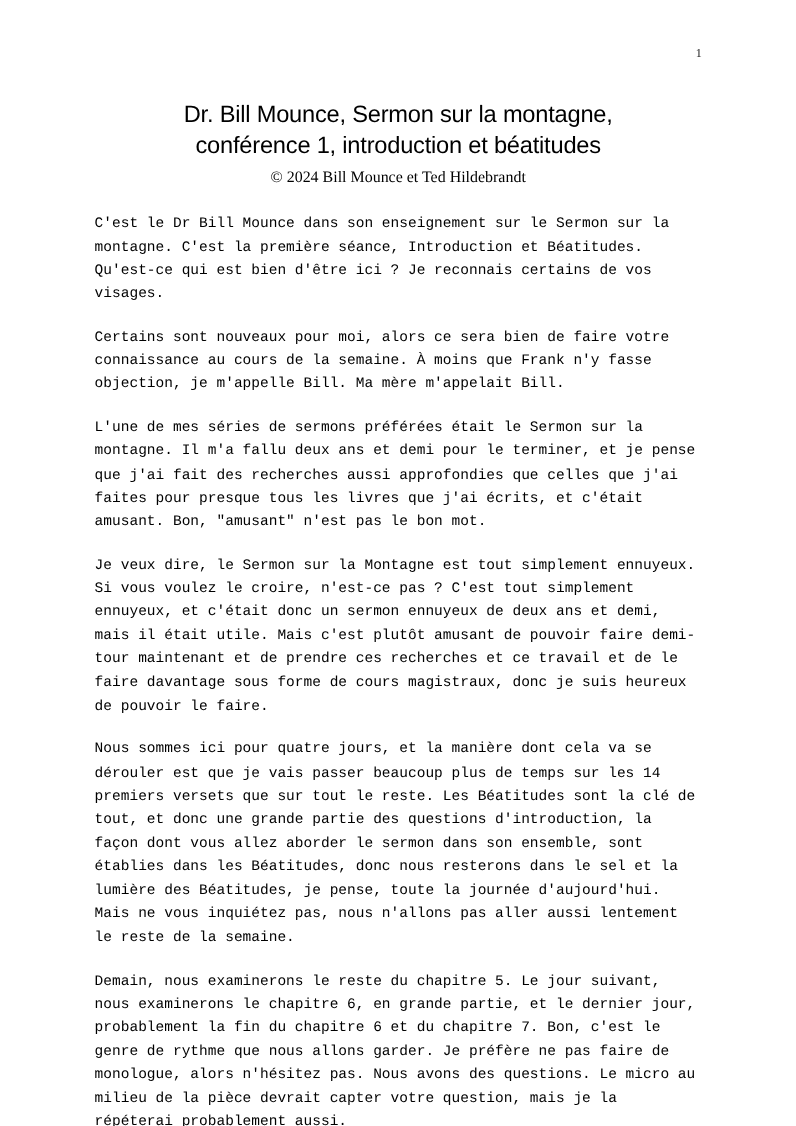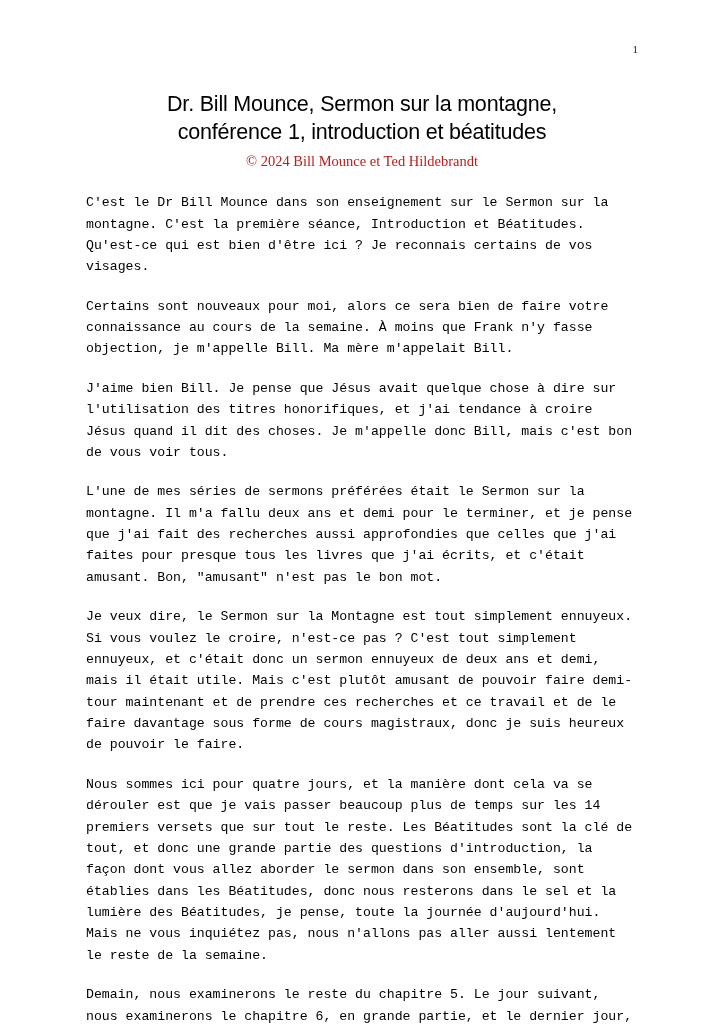--- a/index.html
+++ b/index.html
@@ -42,21 +42,21 @@
     color: #000;
   }
   .doc-title .line2 {
     display: block;
   }
   .copyright {
     margin: 6px 0 0 0;
     text-align: center;
     font-family: "Liberation Serif", serif;
     font-size: 14.5px;
-    color: #b91c1c;
+    color: #000000;
     line-height: 1.2;
   }
   .body-text {
     margin-top: 22px;
   }
   .body-text p {
     margin: 0 0 18px 0;
     font-family: Liberation Mono, monospace;
     font-size: 13.2px;
     line-height: 1.62;
@@ -74,20 +74,19 @@
   <h1 class="doc-title">
     <span>Dr. Bill Mounce, Sermon sur la montagne,</span>
     <span class="line2">conférence 1, introduction et béatitudes</span>
   </h1>
 
   <div class="copyright">© 2024 Bill Mounce et Ted Hildebrandt</div>
 
   <div class="body-text">
     <p>C'est le Dr Bill Mounce dans son enseignement sur le Sermon sur la montagne. C'est la première séance, Introduction et Béatitudes. Qu'est-ce qui est bien d'être ici ? Je reconnais certains de vos visages.</p>
     <p>Certains sont nouveaux pour moi, alors ce sera bien de faire votre connaissance au cours de la semaine. À moins que Frank n'y fasse objection, je m'appelle Bill. Ma mère m'appelait Bill.</p>
-    <p>J'aime bien Bill. Je pense que Jésus avait quelque chose à dire sur l'utilisation des titres honorifiques, et j'ai tendance à croire Jésus quand il dit des choses. Je m'appelle donc Bill, mais c'est bon de vous voir tous.</p>
     <p>L'une de mes séries de sermons préférées était le Sermon sur la montagne. Il m'a fallu deux ans et demi pour le terminer, et je pense que j'ai fait des recherches aussi approfondies que celles que j'ai faites pour presque tous les livres que j'ai écrits, et c'était amusant. Bon, "amusant" n'est pas le bon mot.</p>
     <p>Je veux dire, le Sermon sur la Montagne est tout simplement ennuyeux. Si vous voulez le croire, n'est-ce pas ? C'est tout simplement ennuyeux, et c'était donc un sermon ennuyeux de deux ans et demi, mais il était utile. Mais c'est plutôt amusant de pouvoir faire demi-tour maintenant et de prendre ces recherches et ce travail et de le faire davantage sous forme de cours magistraux, donc je suis heureux de pouvoir le faire.</p>
     <p>Nous sommes ici pour quatre jours, et la manière dont cela va se dérouler est que je vais passer beaucoup plus de temps sur les 14 premiers versets que sur tout le reste. Les Béatitudes sont la clé de tout, et donc une grande partie des questions d'introduction, la façon dont vous allez aborder le sermon dans son ensemble, sont établies dans les Béatitudes, donc nous resterons dans le sel et la lumière des Béatitudes, je pense, toute la journée d'aujourd'hui. Mais ne vous inquiétez pas, nous n'allons pas aller aussi lentement le reste de la semaine.</p>
     <p>Demain, nous examinerons le reste du chapitre 5. Le jour suivant, nous examinerons le chapitre 6, en grande partie, et le dernier jour, probablement la fin du chapitre 6 et du chapitre 7. Bon, c'est le genre de rythme que nous allons garder. Je préfère ne pas faire de monologue, alors n'hésitez pas. Nous avons des questions. Le micro au milieu de la pièce devrait capter votre question, mais je la répéterai probablement aussi.</p>
   </div>
 
 </div>
 
 </body></html>

